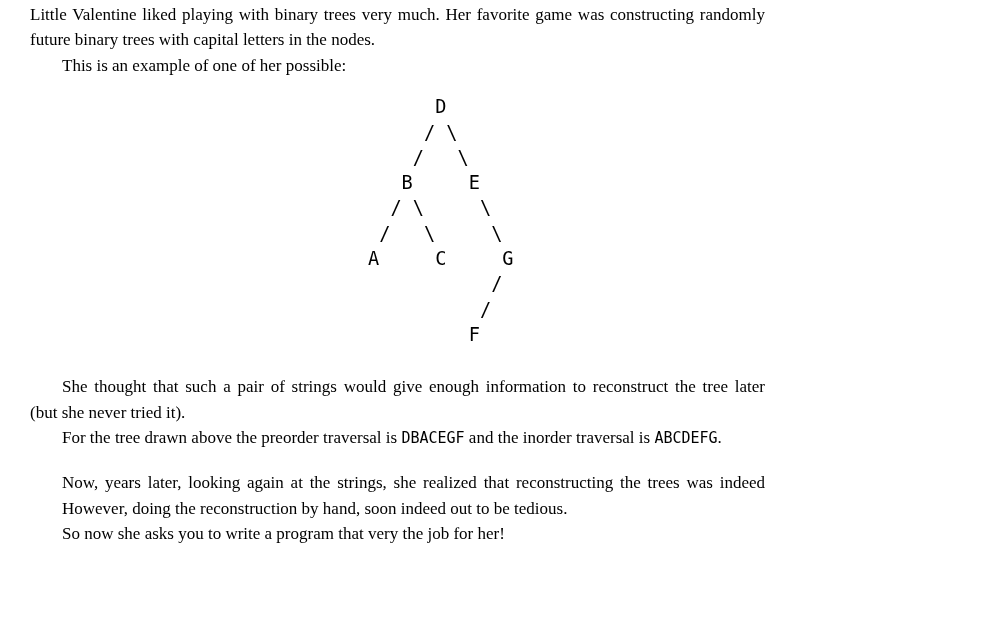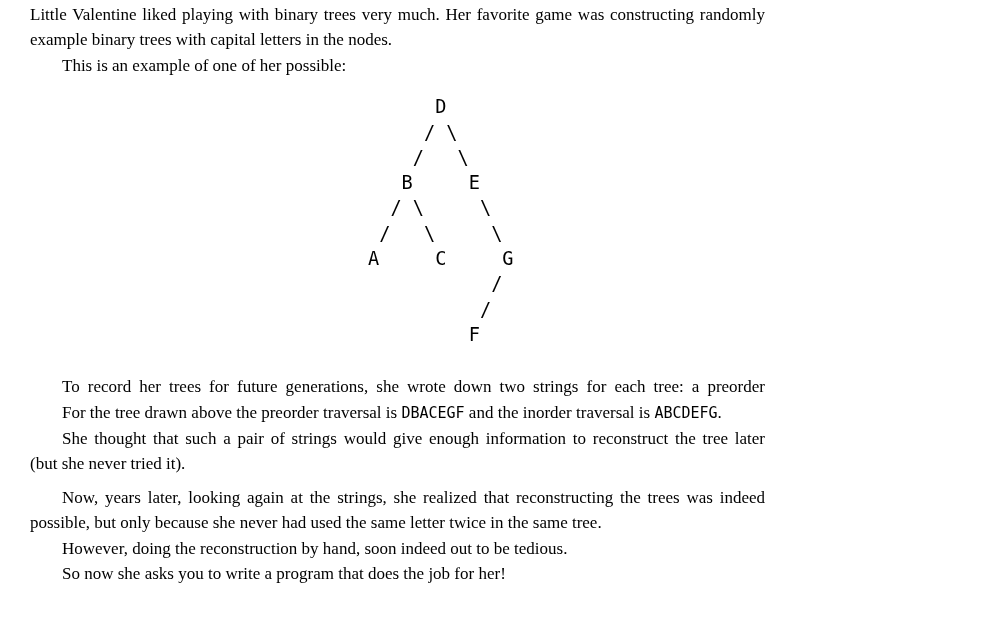--- a/index.html
+++ b/index.html
@@ -20,21 +20,21 @@
     box-sizing: border-box;
     width: 796px;
     height: 644px;
     padding: 2px 31px 0 30px;
   }
   .para {
     margin: 0;
     padding: 0;
   }
   .para.gap {
-    margin-top: 8px;
+    margin-top: 19px;
     font-family: Liberation Serif, serif;
   }
   .line {
     line-height: 25.4px;
     white-space: normal;
     overflow: hidden;
   }
   .line.indent {
     text-indent: 32px;
   }
@@ -55,48 +55,46 @@
     white-space: pre;
     color: #000000;
   }
 </style>
 </head>
 <body>
 
 <div class="page">
     <div class="para">
       <div class="line justify"><span>Little Valentine liked playing with binary trees very much.  Her favorite game was constructing randomly</span></div>
-      <div class="line"><span>example binary trees with capital letters in the nodes.</span></div>
+      <div class="line"><span>future binary trees with capital letters in the nodes.</span></div>
     </div>
     <div class="para">
       <div class="line indent"><span>This is an example of one of her possible:</span></div>
     </div>
     <pre class="tree">      D
      / \
     /   \
    B     E
   / \     \
  /   \     \
 A     C     G
            /
           /
          F</pre>
     <div class="para">
-      <div class="line indent justify"><span>To record her trees for future generations, she wrote down two strings for each tree:  a preorder</span></div>
-    </div>
-    <div class="para">
-      <div class="line indent"><span>For the tree drawn above the preorder traversal is </span><span class="mono">DBACEGF</span><span> and the inorder traversal is </span><span class="mono">ABCDEFG</span><span>.</span></div>
     </div>
     <div class="para">
       <div class="line indent justify"><span>She thought that such a pair of strings would give enough information to reconstruct the tree later</span></div>
       <div class="line"><span>(but she never tried it).</span></div>
     </div>
+    <div class="para">
+      <div class="line indent"><span>For the tree drawn above the preorder traversal is </span><span class="mono">DBACEGF</span><span> and the inorder traversal is </span><span class="mono">ABCDEFG</span><span>.</span></div>
+    </div>
     <div class="para gap">
       <div class="line indent justify"><span>Now, years later, looking again at the strings, she realized that reconstructing the trees was indeed</span></div>
-      <div class="line"><span>possible, but only because she never had used the same letter twice in the same tree.</span></div>
     </div>
     <div class="para">
       <div class="line indent"><span>However, doing the reconstruction by hand, soon indeed out to be tedious.</span></div>
     </div>
     <div class="para">
-      <div class="line indent"><span>So now she asks you to write a program that does the job for her!</span></div>
+      <div class="line indent"><span>So now she asks you to write a program that very the job for her!</span></div>
     </div>
   </div>
 
 </body></html>

